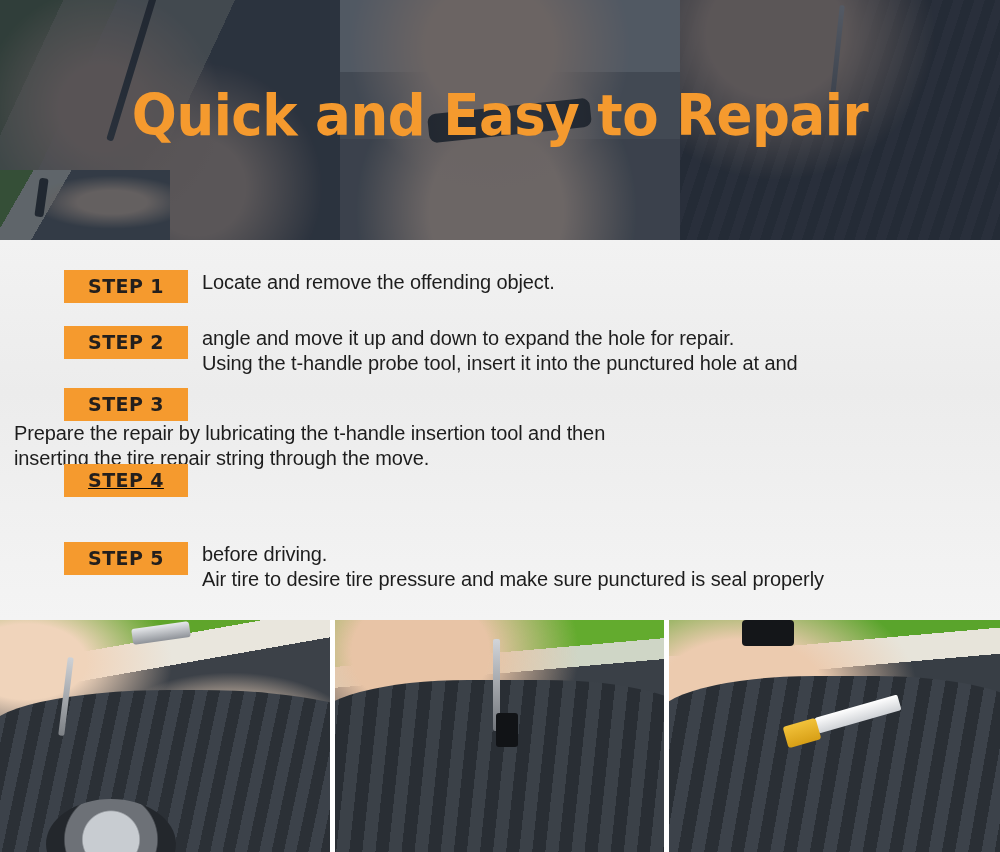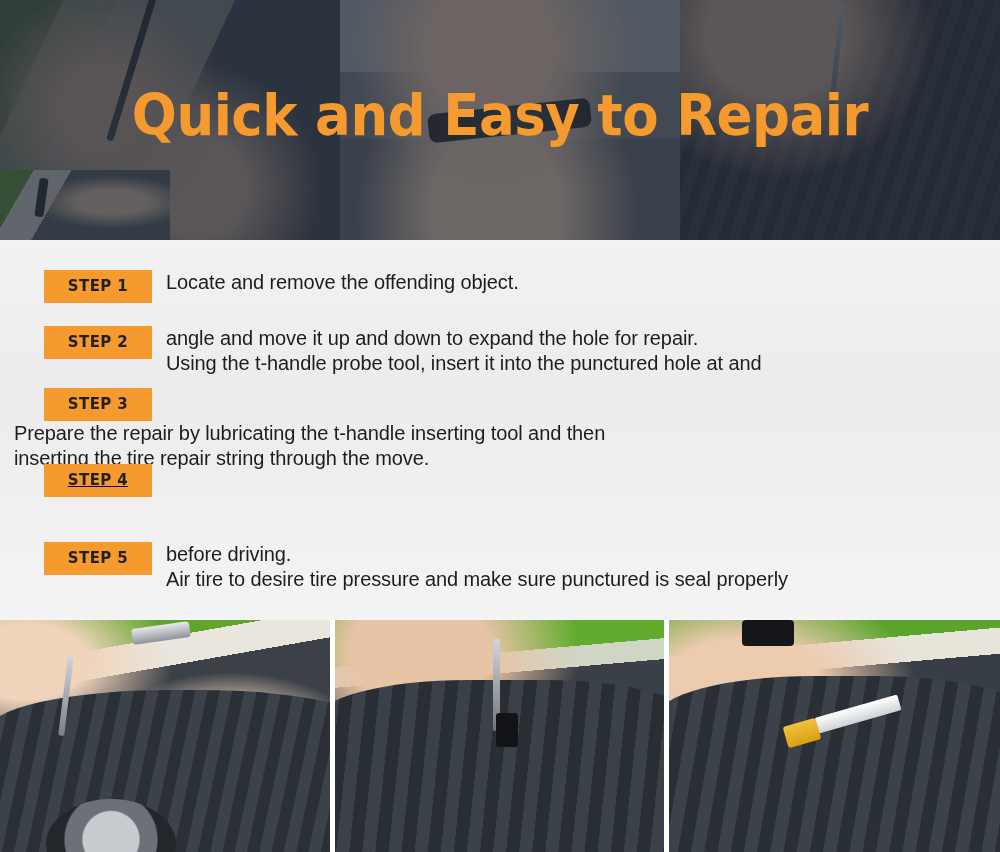--- a/index.html
+++ b/index.html
@@ -90,31 +90,31 @@
 
   
   .steps{
     position:absolute;left:0;top:240px;width:1000px;height:380px;
     background:linear-gradient(180deg,#f2f2f2 0%,#ececec 40%,#f4f4f4 100%);
   }
   .step-row{
     position:absolute;left:0;width:1000px;display:flex;align-items:flex-start;
   }
   .badge{
-    flex:0 0 auto;width:108px;
+    flex:0 0 auto;width:124px;
     background:#F59A2E;
     color:#231f1d;
     font-family:"DejaVu Sans", sans-serif;
     font-weight:bold;
-    font-size:15px;
+    font-size:19px;
     line-height:26px;
     text-align:center;
     padding:3px 0 4px 0;
     letter-spacing:0.4px;
-    margin-left:44px;
+    margin-left:64px;
   }
   .step-text{
     flex:1 1 auto;
     margin-left:14px;
     padding-right:22px;
     color:#1d1d1d;
     font-size:20px;
     line-height:25px;
     font-family:"Liberation Sans", sans-serif;
     letter-spacing:-0.1px;
@@ -228,21 +228,21 @@
       <div class="badge">STEP 2</div>
       <div class="step-text">
         <span class="ln">angle and move it up and down to expand the hole for repair.</span>
         <span class="ln">Using the t-handle probe tool, insert it into the punctured hole at and</span>
       </div>
     </div>
 
     <div class="step-row r3">
       <div class="badge">STEP 3</div>
       <div class="step-text">
-        <span class="ln">Prepare the repair by lubricating the t-handle inserting tool and then</span>
+        <span class="ln">Prepare the repair by lubricating the t-handle insertion tool and then</span>
         <span class="ln">inserting the tire repair string through the move.</span>
       </div>
     </div>
 
     <div class="step-row r4">
       <div class="badge">STEP 4</div>
     </div>
 
     <div class="step-row r5">
       <div class="badge">STEP 5</div>

